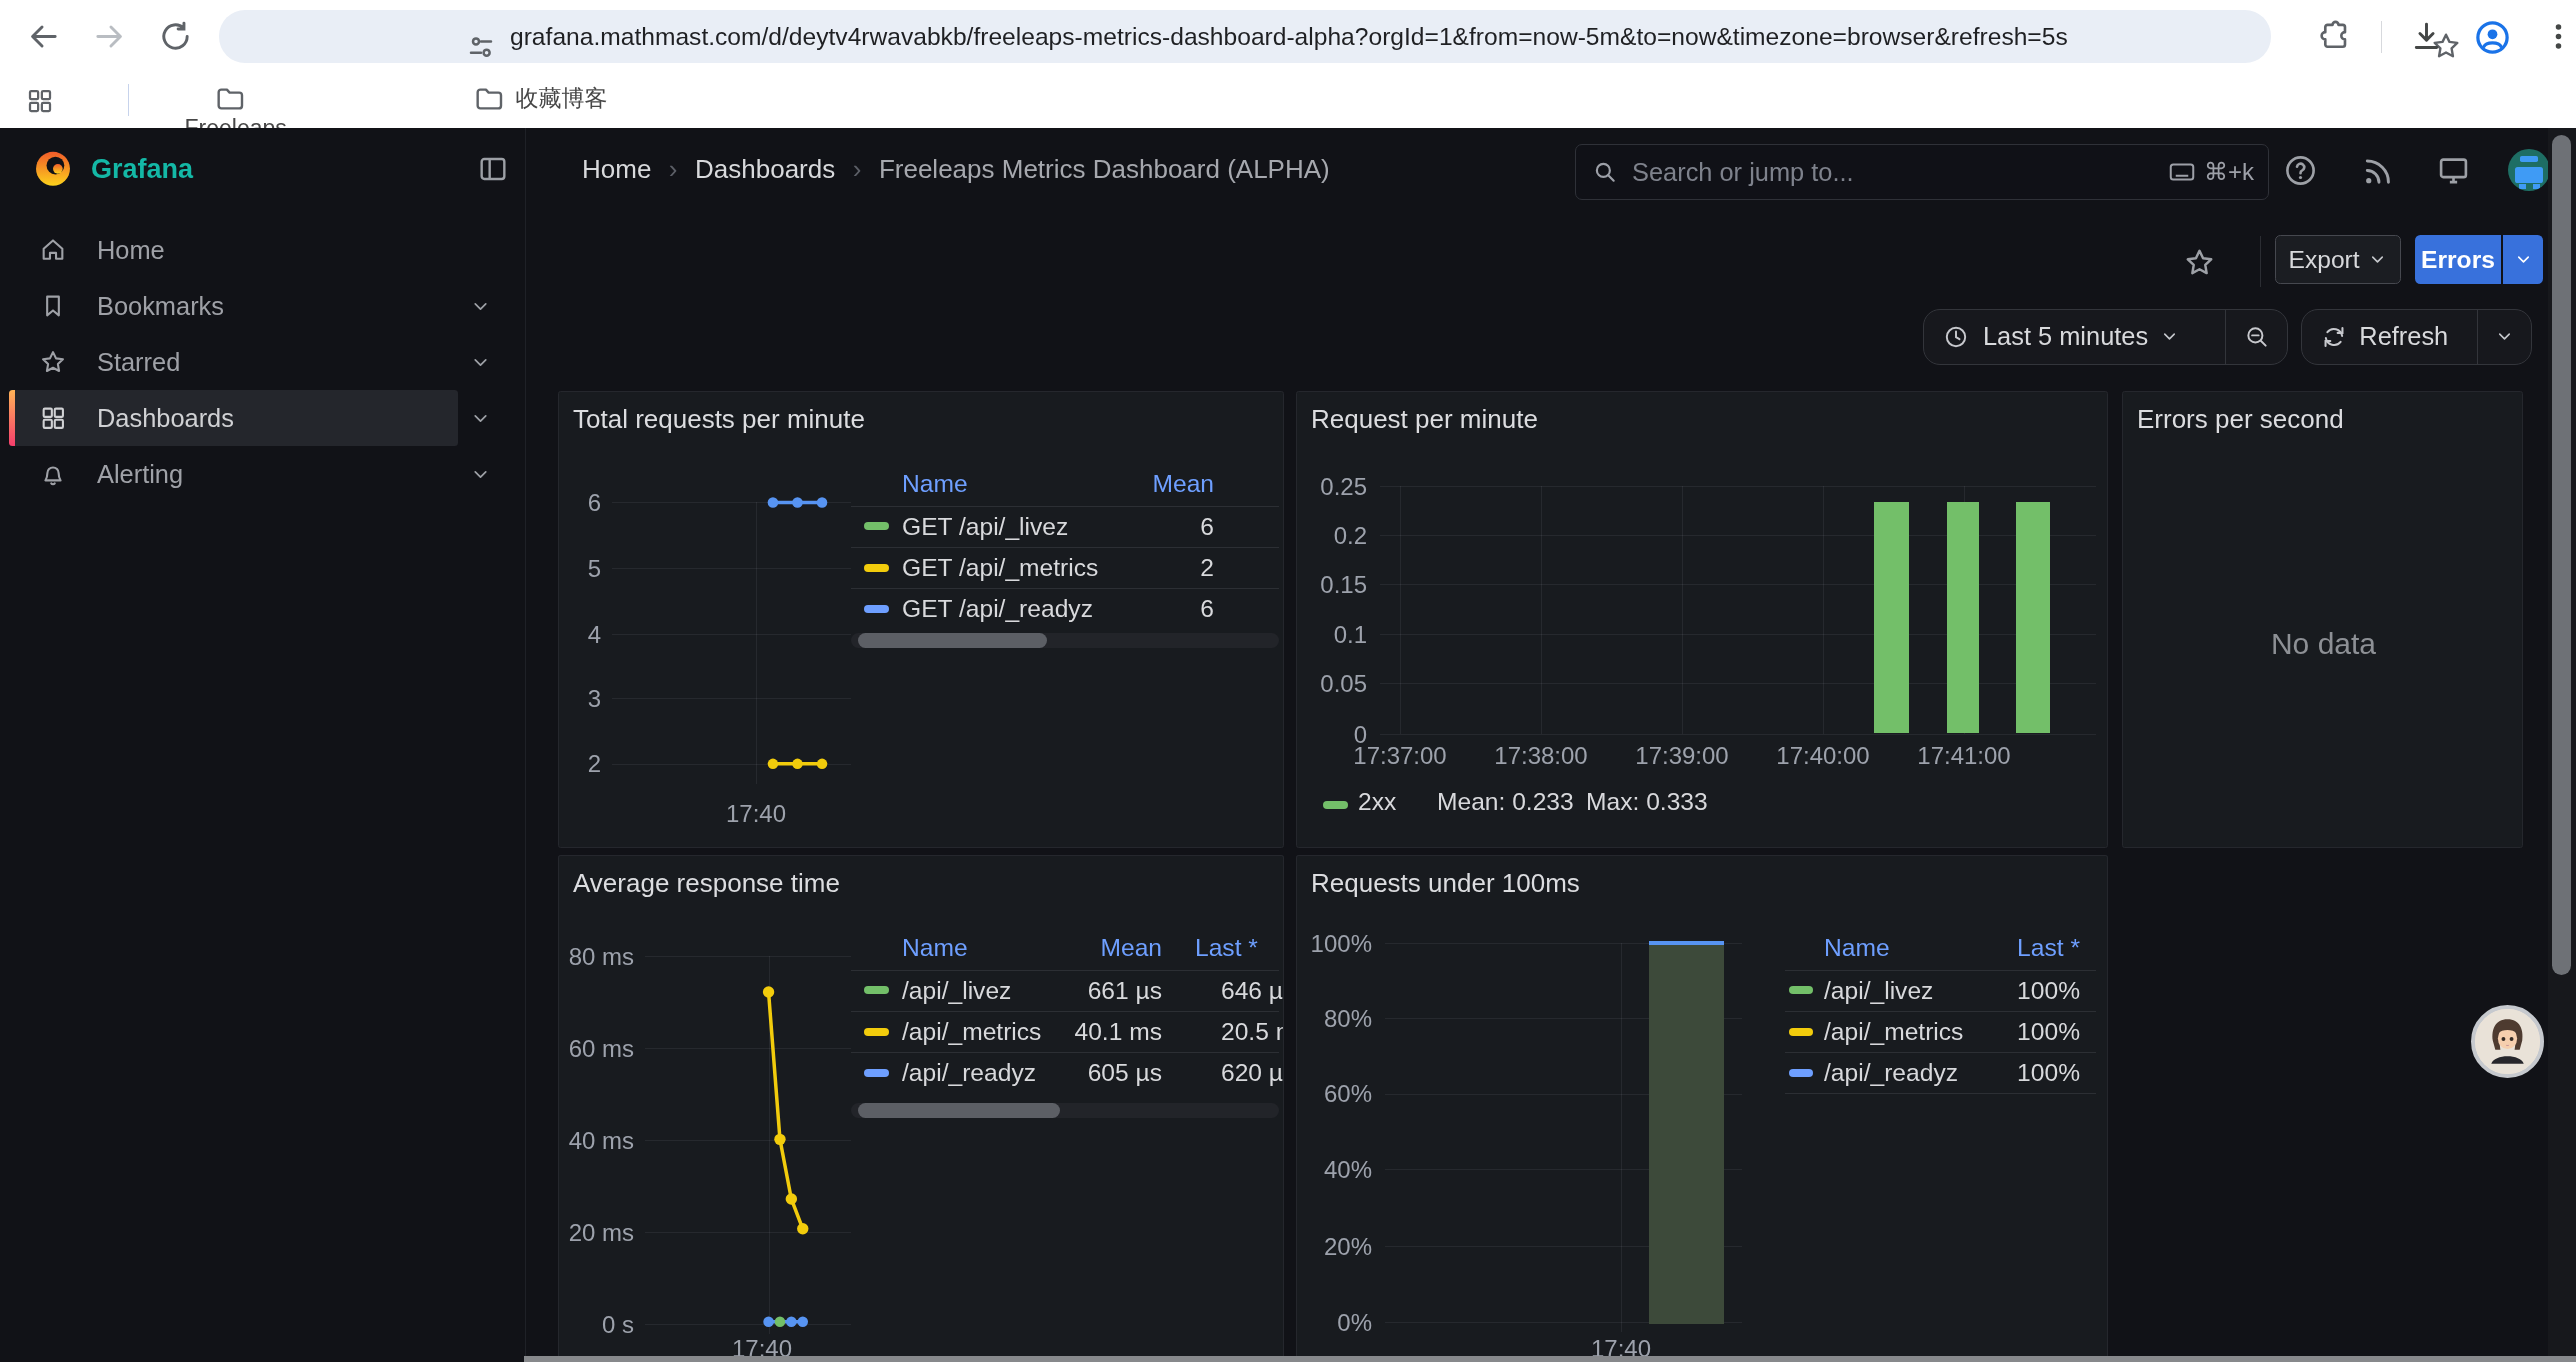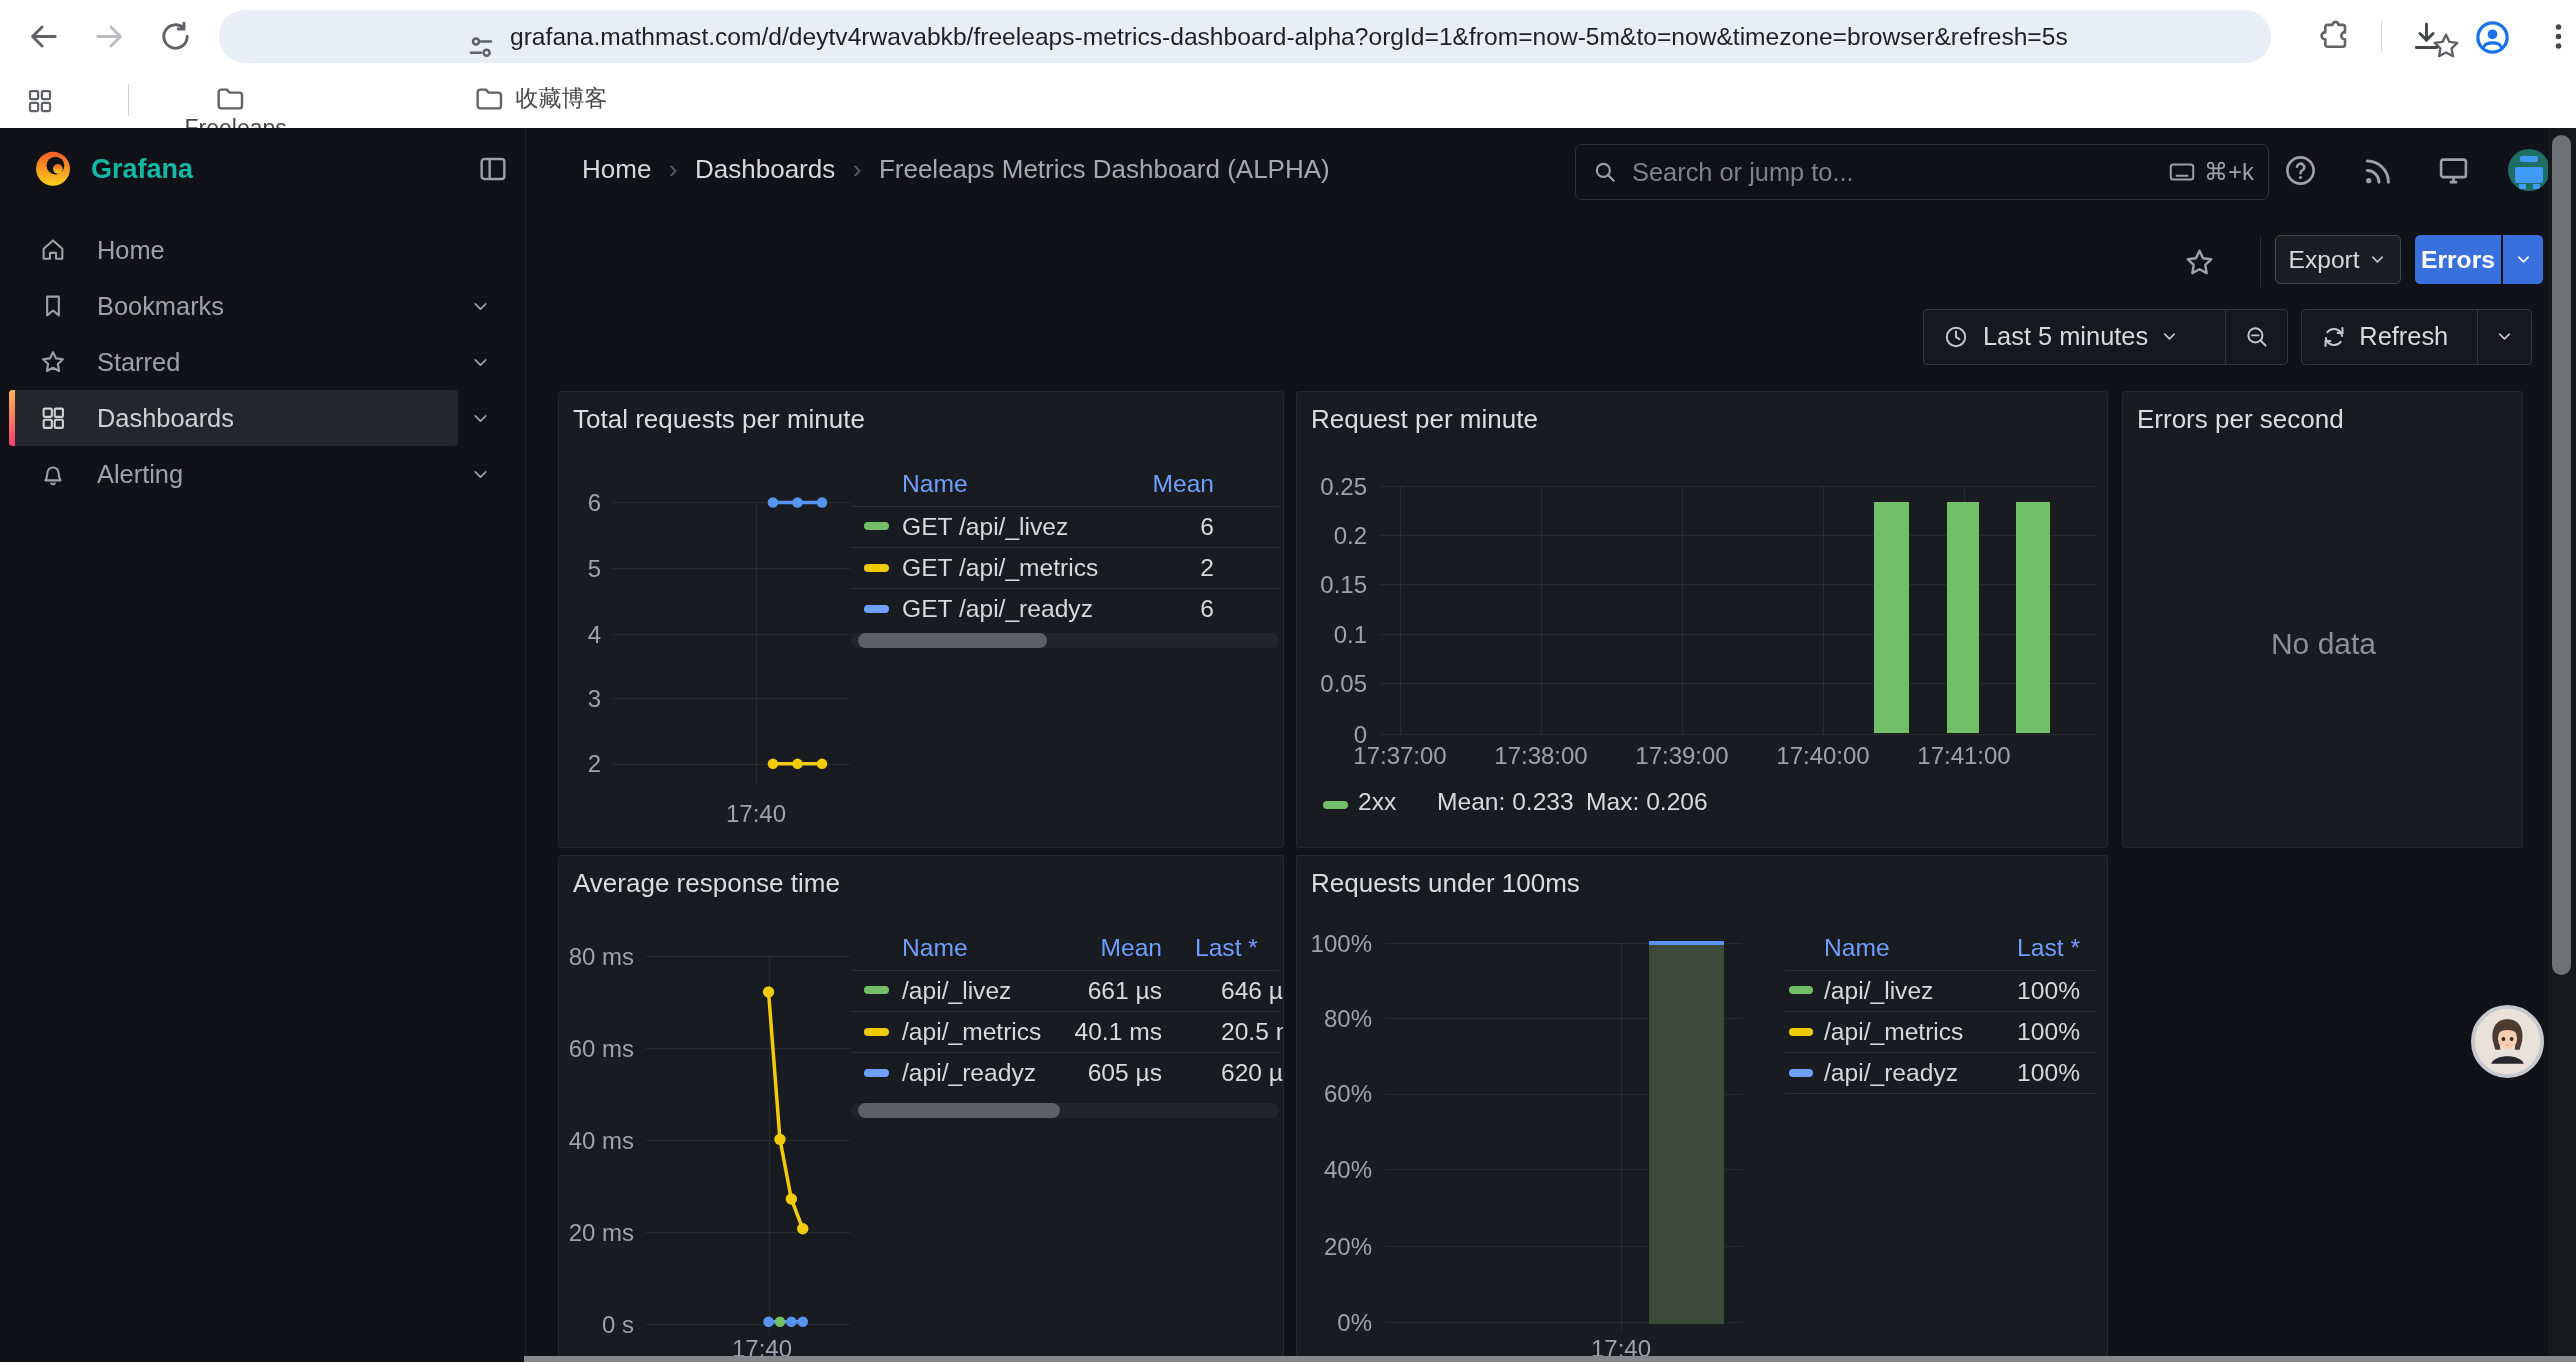--- a/index.html
+++ b/index.html
@@ -29,21 +29,21 @@
   .crumb-last{color:#a6a8ae;font-size:26px;}
   #searchbox{position:absolute;left:1575px;top:16px;width:694px;height:56px;border-radius:7px;background:#101117;
              border:0.9px solid #2f3138;box-sizing:border-box;display:flex;align-items:center;}
   .search-ph{color:#7e828c;font-size:25.4px;margin-left:14px;}
   .shortcut{color:#9da0a8;font-size:24px;}
   .nav-ic{color:#9da0a6;}
   .btn-dark{position:absolute;height:49px;box-sizing:border-box;border:0.9px solid #46484f;border-radius:5.3px;
             background:#1b1d22;color:#d8d9dc;font-size:24.6px;display:flex;align-items:center;justify-content:center;}
   .btn-blue{position:absolute;height:49px;background:#3871dc;color:#ffffff;font-size:24.6px;font-weight:bold;
             display:flex;align-items:center;justify-content:center;}
-  .pickgrp{position:absolute;height:56px;box-sizing:border-box;border:0.9px solid #33353b;border-radius:4px;
+  .pickgrp{position:absolute;height:56px;box-sizing:border-box;border:0.9px solid #33353b;border-radius:17px;
            background:#17181d;display:flex;align-items:center;color:#d8d9dc;font-size:25.4px;}
   .seg-div{width:0.9px;height:100%;background:#33353b;}
   
   .panel{position:absolute;background:#181b1f;border:0.9px solid #25272d;border-radius:2.6px;overflow:hidden;box-sizing:border-box;}
   .ptitle{position:absolute;left:14px;top:12.3px;font-size:26px;color:#dcdde0;font-weight:500;}
   .gridh,.gridv{position:absolute;background:rgba(204,212,235,0.08);}
   .gridh{height:0.9px;} .gridv{width:0.9px;}
   .tick{position:absolute;color:#9da2ac;font-size:24px;line-height:26px;}
   .tr{text-align:right;} .tc{text-align:center;}
   .leg-hdr{position:absolute;color:#6e9fff;font-size:24.6px;font-weight:500;line-height:26px;}
@@ -391,21 +391,21 @@
       <div class="bar" style="left:719px;top:110px;width:34px;height:231px;"></div>
       <div class="tick tc" style="left:37px;top:351px;width:132px;">17:37:00</div>
       <div class="tick tc" style="left:178px;top:351px;width:132px;">17:38:00</div>
       <div class="tick tc" style="left:319px;top:351px;width:132px;">17:39:00</div>
       <div class="tick tc" style="left:460px;top:351px;width:132px;">17:40:00</div>
       <div class="tick tc" style="left:601px;top:351px;width:132px;">17:41:00</div>
       <div>
         <div class="pill" style="left:26px;top:409px;background:#73bf69;"></div>
         <div class="leg-txt" style="left:61px;top:393px;line-height:33px;">2xx</div>
         <div class="leg-txt" style="left:140px;top:393px;line-height:33px;">Mean: 0.233</div>
-        <div class="leg-txt" style="left:289px;top:393px;line-height:33px;">Max: 0.206</div>
+        <div class="leg-txt" style="left:289px;top:393px;line-height:33px;">Max: 0.333</div>
       </div>
     </div>
 
     <div class="panel" style="left:2122px;top:263px;width:401px;height:457px;">
       <div class="ptitle">Errors per second</div>
       <div class="nodata" style="left:0;top:235px;width:401px;">No data</div>
     </div>
 
     <div class="panel" style="left:558px;top:727px;width:726px;height:508px;border-bottom:none;">
       <div class="ptitle">Average response time</div>

